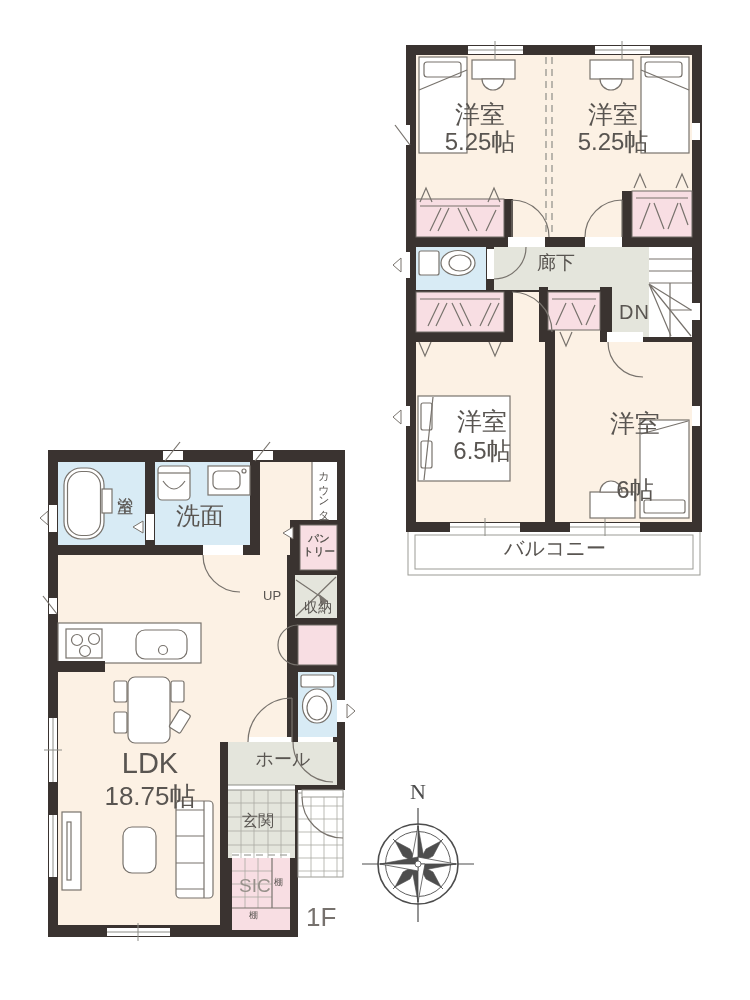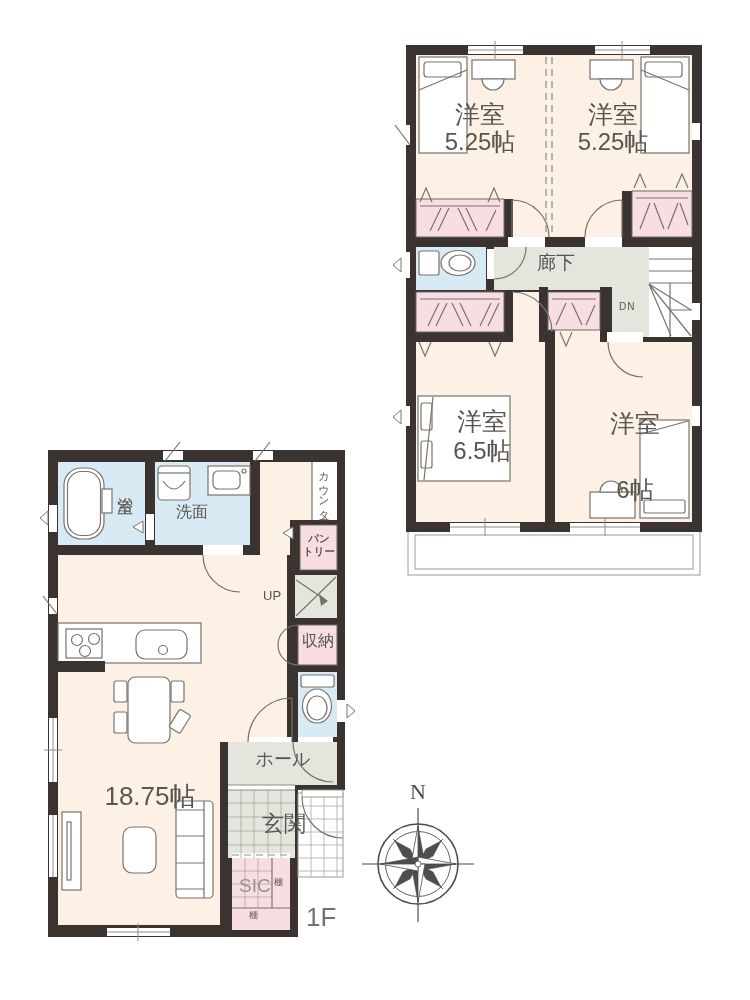--- a/index.html
+++ b/index.html
@@ -336,38 +336,40 @@
     <polygon points="380,864 418,871 418,864" class="cmpw"></polygon>
     <circle cx="418" cy="864" r="3" class="cmpw"></circle>
   </g>
 </svg>
 
   <div class="lbl ctr" style="left:430px;top:101px;width:100px;font-size:25px;">洋室</div>
   <div class="lbl ctr" style="left:422px;top:129px;width:116px;font-size:24px;">5.25帖</div>
   <div class="lbl ctr" style="left:563px;top:101px;width:100px;font-size:25px;">洋室</div>
   <div class="lbl ctr" style="left:555px;top:129px;width:116px;font-size:24px;">5.25帖</div>
   <div class="lbl ctr" style="left:516px;top:253px;width:80px;font-size:19px;">廊下</div>
-  <div class="lbl" style="left:619px;top:302px;font-size:10px;letter-spacing:1px;">DN</div>
+  <div class="lbl" style="left:619px;top:302px;font-size:20px;letter-spacing:1px;">DN</div>
   <div class="lbl ctr" style="left:432px;top:408px;width:100px;font-size:25px;">洋室</div>
   <div class="lbl ctr" style="left:428px;top:438px;width:108px;font-size:24px;">6.5帖</div>
   <div class="lbl ctr" style="left:585px;top:410px;width:100px;font-size:25px;">洋室</div>
   <div class="lbl ctr" style="left:589px;top:440px;width:92px;font-size:24px;margin-top:37px;">6帖</div>
+  <div class="lbl ctr" style="left:455px;top:538px;width:200px;font-size:20px;">バルコニー</div>
   <div class="lbl floor-tag" style="left:706px;top:546px;font-size:26px;">2F</div>
 
   <div class="lbl vert" style="left:117px;top:485px;height:60px;font-size:16px;">浴室</div>
-  <div class="lbl" style="left:176px;top:503px;font-size:16px;">洗面</div>
+  <div class="lbl" style="left:176px;top:503px;font-size:24px;">洗面</div>
   <div class="lbl vert" style="left:317px;top:464px;height:96px;font-size:11px;">カウンター</div>
   <div class="lbl ctr" style="left:299px;top:532px;width:40px;font-size:10.5px;line-height:1.25;font-weight:bold;">
     <div>パン</div>
       <div>トリー</div>
   </div>
   <div class="lbl" style="left:263px;top:589px;font-size:13px;">UP</div>
-  <div class="lbl ctr" style="left:301px;top:632px;width:34px;font-size:16px;">収納</div>
+  <div class="lbl ctr" style="left:301px;top:600px;width:34px;font-size:14px;">収納</div>
   <div class="lbl ctr" style="left:238px;top:750px;width:90px;font-size:18px;">ホール</div>
-  <div class="lbl" style="left:242px;top:812px;font-size:22px;padding-left:20px;">玄関</div>
+  <div class="lbl" style="left:242px;top:812px;font-size:16px;">玄関</div>
   <div class="lbl" style="left:239px;top:876px;font-size:19px;color:#97918b;">SIC</div>
   <div class="lbl" style="left:274px;top:878px;font-size:9px;">棚</div>
   <div class="lbl" style="left:249px;top:911px;font-size:9px;">棚</div>
+  <div class="lbl ctr" style="left:95px;top:748px;width:110px;font-size:29px;">LDK</div>
   <div class="lbl ctr" style="left:85px;top:782px;width:130px;font-size:26px;">18.75帖</div>
   <div class="lbl floor-tag" style="left:306px;top:903px;font-size:26px;">1F</div>
 
   <div class="lbl ctr" style="left:400px;top:780px;width:36px;font-size:22px;color:#4d4d4d;font-family:'Liberation Serif','DejaVu Serif',serif;">N</div>
 </div>
 
 </body></html>

